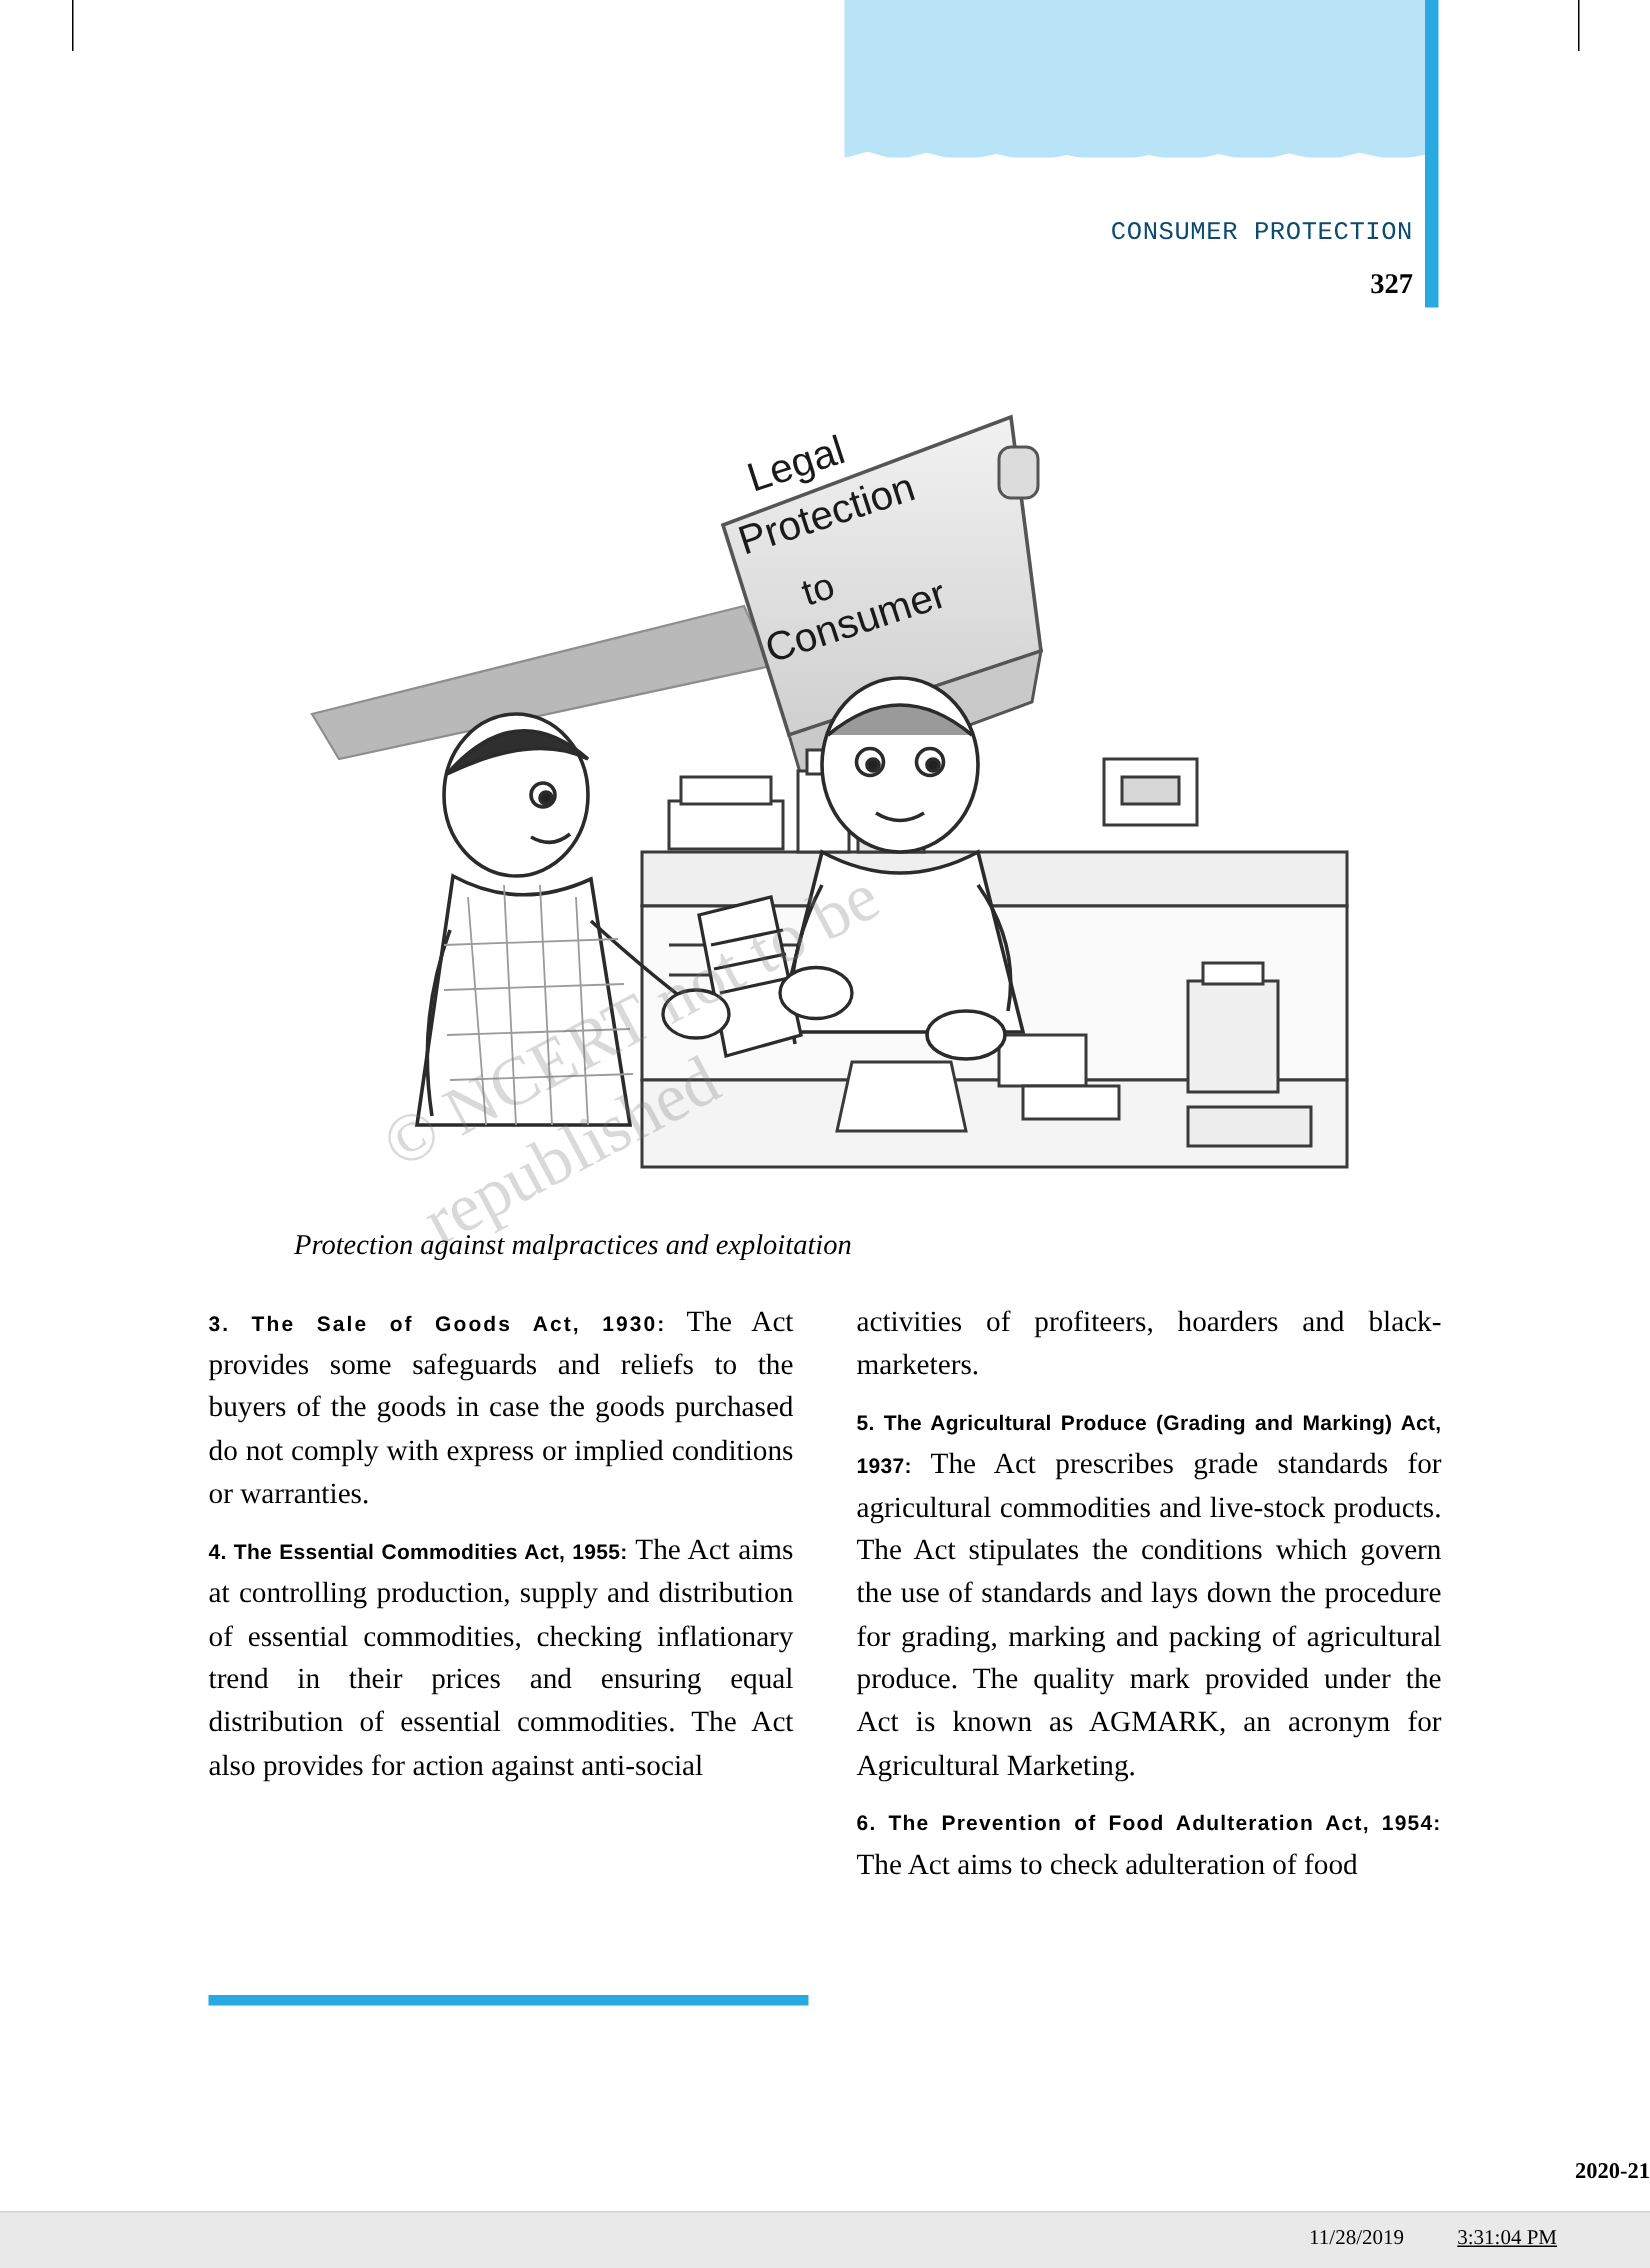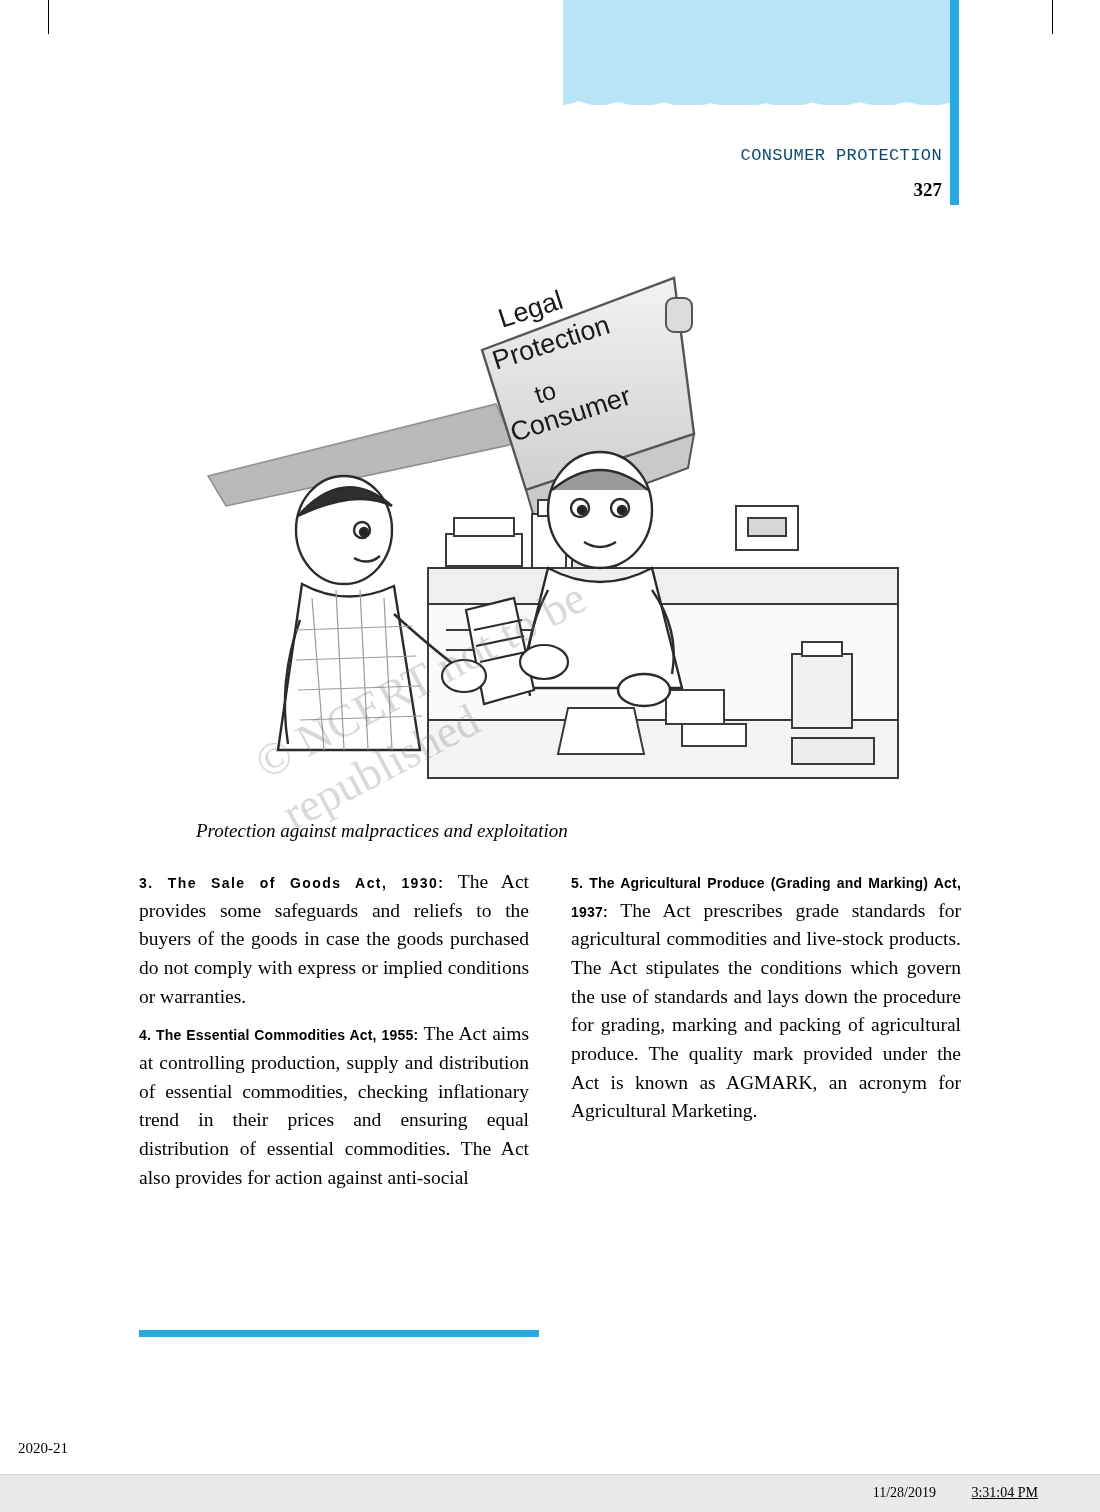--- a/index.html
+++ b/index.html
@@ -135,23 +135,24 @@
     left: 139px;
     top: 1330px;
     width: 400px;
     height: 7px;
     background: #29a9e1;
   }
   .year-mark {
     position: absolute;
     left: 18px; right: 0;
     top: 1440px;
-    text-align: left;
+    text-align: right;
     font-size: 15px;
     font-family: "Liberation Serif", serif;
+    font-weight: bold;
   }
   .footer-bar {
     position: absolute;
     left: 0;
     top: 1474px;
     width: 1100px;
     height: 38px;
     background: #e9e9e9;
     border-top: 1px solid #d2d2d2;
   }
@@ -287,21 +288,23 @@
 <div class="watermark">© NCERT not to be republished</div>
 
 <div class="figure-caption">Protection against malpractices and exploitation</div>
 
 <div class="columns">
   <div class="col">
     <p><span class="lead spaced">3. The Sale of Goods Act, 1930:</span><span> The Act provides some safeguards and reliefs to the buyers of the goods in case the goods purchased do not comply with express or implied conditions or warranties.</span></p>
     <p><span class="lead">4. The Essential Commodities Act, 1955:</span><span> The Act aims at controlling production, supply and distribution of essential commodities, checking inflationary trend in their prices and ensuring equal distribution of essential commodities. The Act also provides for action against anti-social</span></p>
   </div>
   <div class="col">
+    <p><span>activities of profiteers, hoarders and black-marketers.</span></p>
     <p><span class="lead">5. The Agricultural Produce (Grading and Marking) Act, 1937:</span><span> The Act prescribes grade standards for agricultural commodities and live-stock products. The Act stipulates the conditions which govern the use of standards and lays down the procedure for grading, marking and packing of agricultural produce. The quality mark provided under the Act is known as AGMARK, an acronym for Agricultural Marketing.</span></p>
+    <p><span class="lead spaced-sm">6. The Prevention of Food Adulteration Act, 1954:</span><span> The Act aims to check adulteration of food</span></p>
   </div>
 </div>
 
 <div class="bottom-rule"></div>
 
 <div class="year-mark">2020-21</div>
 
 <div class="footer-bar"></div>
 <div class="footer-left">
   <span>Ch_12.indd</span>

